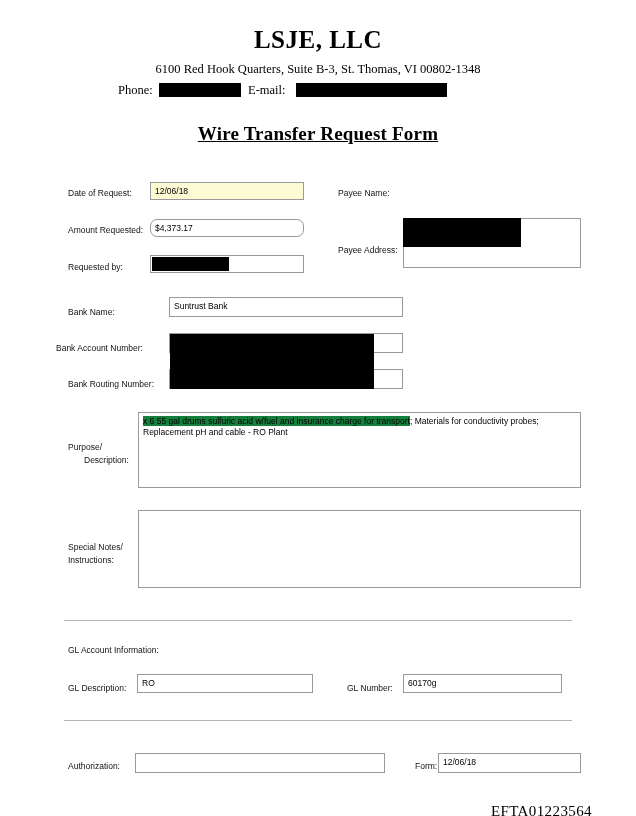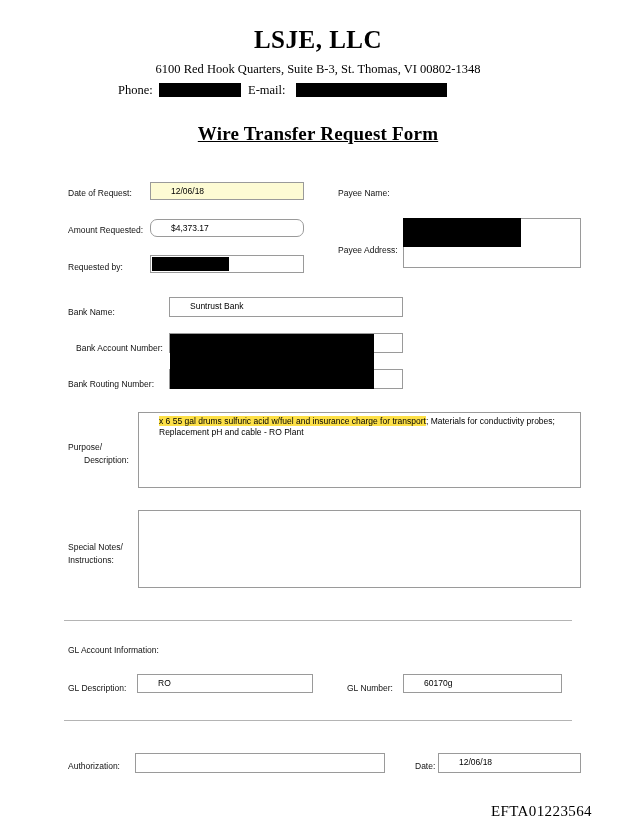--- a/index.html
+++ b/index.html
@@ -87,21 +87,21 @@
     font-size: 8.5px;
     font-family: "Liberation Sans", sans-serif;
     color: #111;
     line-height: 11px;
   }
   .box {
     border: 1px solid #9a9a9a;
     background: #fff;
     font-size: 8.5px;
     box-sizing: border-box;
-    padding: 3px 20px;
+    padding: 3px 4px;
     line-height: 11px;
     overflow: hidden;
   }
   .box.hl {
     background: #fdfbd4;
   }
   .abs { position: absolute; }
 
   .redact {
     background: #000;
@@ -109,21 +109,21 @@
   }
 
   .divider {
     position: absolute;
     left: 64px;
     width: 508px;
     border-top: 1px solid #b4b4b4;
   }
 
   .hl-text {
-    background: #fde047;
+    background: #15803d;
   }
 
   .footer-code {
     position: absolute;
     right: 44px;
     bottom: 22px;
     font-family: "Liberation Serif", serif;
     font-size: 15px;
     letter-spacing: 0.4px;
   }
@@ -157,21 +157,21 @@
   <div class="box abs" style="left:403px; top:192px; width:178px; height:50px;"></div>
   <div class="redact" style="left:403px; top:192px; width:118px; height:29px;"></div>
 
   <div class="label abs" style="left:68px; top:236px;">Requested by:</div>
   <div class="box abs" style="left:150px; top:229px; width:154px; height:18px;"></div>
   <div class="redact" style="left:152px; top:231px; width:77px; height:14px;"></div>
 
   <div class="label abs" style="left:68px; top:281px;">Bank Name:</div>
   <div class="box abs" style="left:169px; top:271px; width:234px; height:20px;">Suntrust Bank</div>
 
-  <div class="label abs" style="left:76px; top:317px;">Bank Account Number:</div>
+  <div class="label abs" style="left:56px; top:317px;">Bank Account Number:</div>
   <div class="box abs" style="left:169px; top:307px; width:234px; height:20px;"></div>
 
   <div class="label abs" style="left:68px; top:353px;">Bank Routing Number:</div>
   <div class="box abs" style="left:169px; top:343px; width:234px; height:20px;"></div>
 
   <div class="redact" style="left:170px; top:308px; width:204px; height:55px;"></div>
 
   <div class="label abs" style="left:68px; top:416px;">Purpose/</div>
   <div class="label abs" style="left:84px; top:429px;">Description:</div>
   <div class="box abs" style="left:138px; top:386px; width:443px; height:76px;">
@@ -191,18 +191,18 @@
   <div class="box abs" style="left:137px; top:648px; width:176px; height:19px;">RO</div>
 
   <div class="label abs" style="left:347px; top:657px;">GL Number:</div>
   <div class="box abs" style="left:403px; top:648px; width:159px; height:19px;">60170g</div>
 
   <div class="divider" style="top:694px;"></div>
 
   <div class="label abs" style="left:68px; top:735px;">Authorization:</div>
   <div class="box abs" style="left:135px; top:727px; width:250px; height:20px;"></div>
 
-  <div class="label abs" style="left:415px; top:735px;">Date:</div>
+  <div class="label abs" style="left:415px; top:735px;">Form:</div>
   <div class="box abs" style="left:438px; top:727px; width:143px; height:20px;">12/06/18</div>
 
   <div class="footer-code">EFTA01223564</div>
 
 </div>
 
 </body></html>

